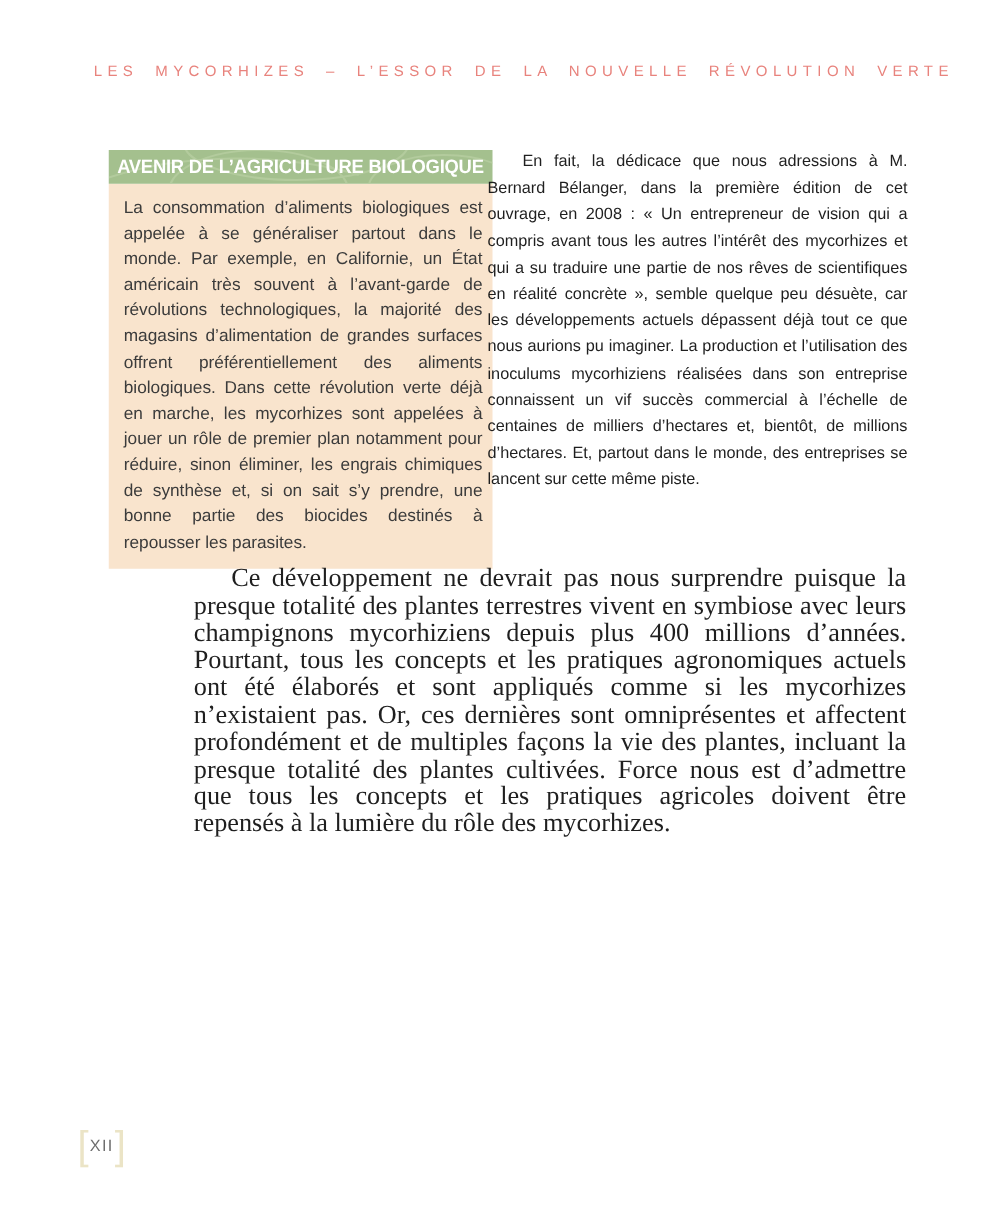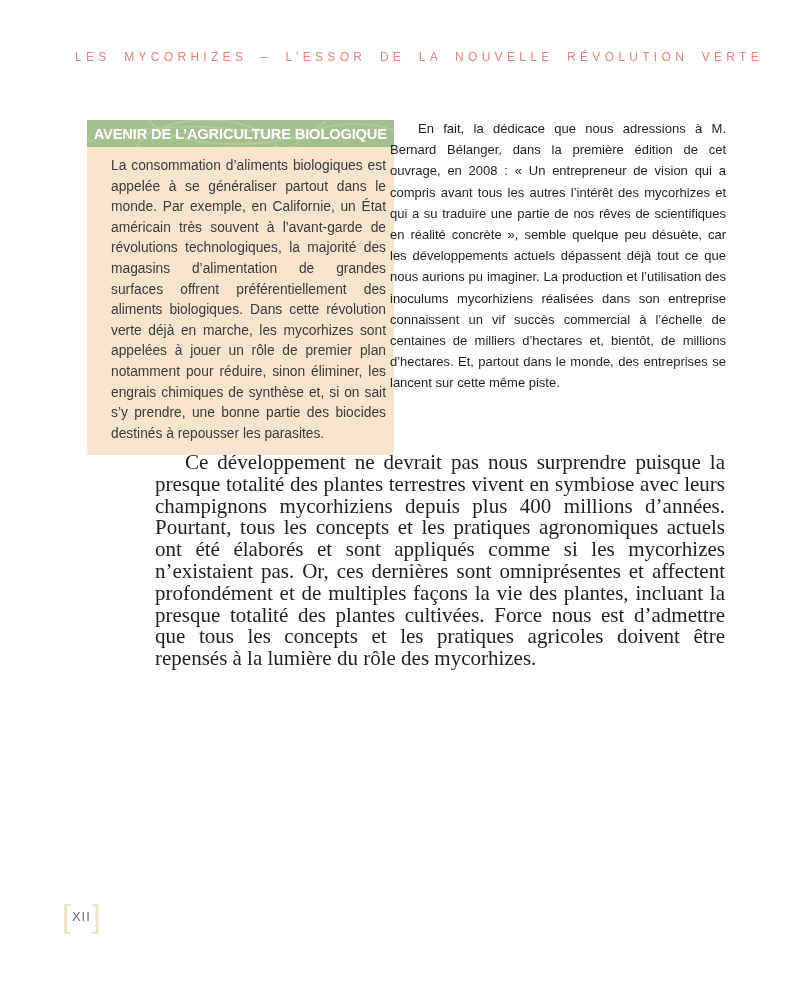--- a/index.html
+++ b/index.html
@@ -40,21 +40,21 @@
   }
   .sidebar-title-bar svg{position:absolute;left:0;top:0;}
   .sidebar-title{
     position:relative;
     color:#ffffff;font-weight:bold;font-size:15.5px;
     letter-spacing:-0.2px;white-space:nowrap;
     transform:scaleX(0.95);transform-origin:center;
   }
   .sidebar-body{
     background:var(--peach-box);
-    padding:9px 8px 11px 24px;
+    padding:9px 8px 11px 12px;
     min-height:263px;
     font-size:13.8px;line-height:20.6px;
     text-align:justify;
     color:var(--sidebar-text);
   }
   .main-col{
     position:absolute;left:390px;top:118px;width:336px;
     font-family:Liberation Sans, sans-serif;
     font-size:13px;line-height:21.2px;
     text-align:justify;color:var(--body-text);

